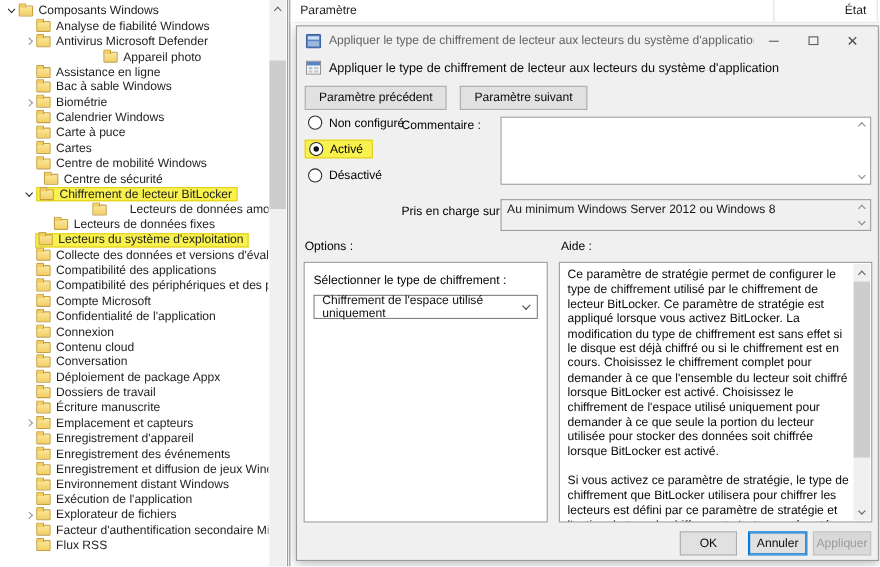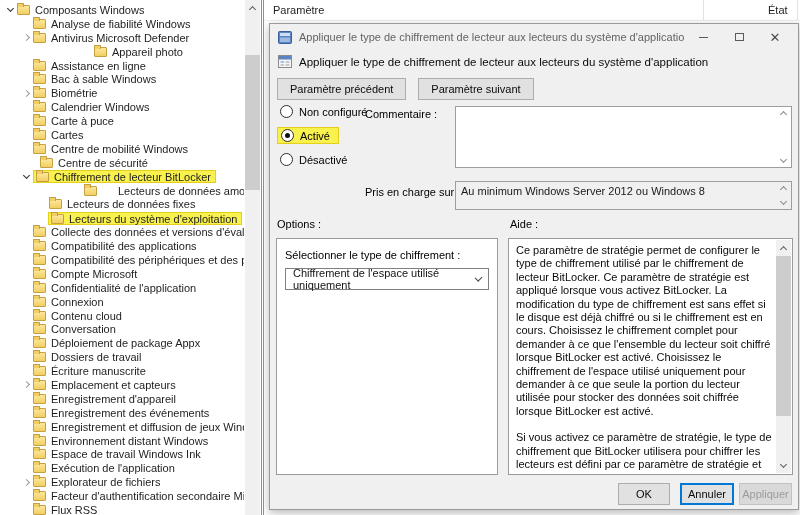--- a/index.html
+++ b/index.html
@@ -199,21 +199,21 @@
         <div class="trow" style="padding-left: 55px; gap: 16px;">
           <span class="chev-slot"></span>
           <span class="folder"></span>
           <span class="label">Lecteurs de données amovibles</span>
         </div>
         <div class="trow" style="padding-left: 36px;">
           <span class="chev-slot"></span>
           <span class="folder"></span>
           <span class="label">Lecteurs de données fixes</span>
         </div>
-        <div class="trow" style="padding-left: 35px; align-items: flex-end;">
+        <div class="trow" style="padding-left: 19px;">
           <span class="chev-slot"></span>
           <span class="hl">
             <span class="folder"></span>
             <span class="label">Lecteurs du système d'exploitation</span>
           </span>
         </div>
         <div class="trow" style="padding-left: 20px;">
           <span class="chev-slot"></span>
           <span class="folder"></span>
           <span class="label">Collecte des données et versions d'évaluation Pre</span>
@@ -287,25 +287,20 @@
         </div>
         <div class="trow" style="padding-left: 20px;">
           <span class="chev-slot"></span>
           <span class="folder"></span>
           <span class="label">Enregistrement et diffusion de jeux Windows</span>
         </div>
         <div class="trow" style="padding-left: 20px;">
           <span class="chev-slot"></span>
           <span class="folder"></span>
           <span class="label">Environnement distant Windows</span>
-        </div>
-        <div class="trow" style="padding-left: 20px;">
-          <span class="chev-slot"></span>
-          <span class="folder"></span>
-          <span class="label">Espace de travail Windows Ink</span>
         </div>
         <div class="trow" style="padding-left: 20px;">
           <span class="chev-slot"></span>
           <span class="folder"></span>
           <span class="label">Exécution de l'application</span>
         </div>
         <div class="trow" style="padding-left: 20px;">
           <span class="chev-slot">
             <span class="chev collapsed"></span>
           </span>

